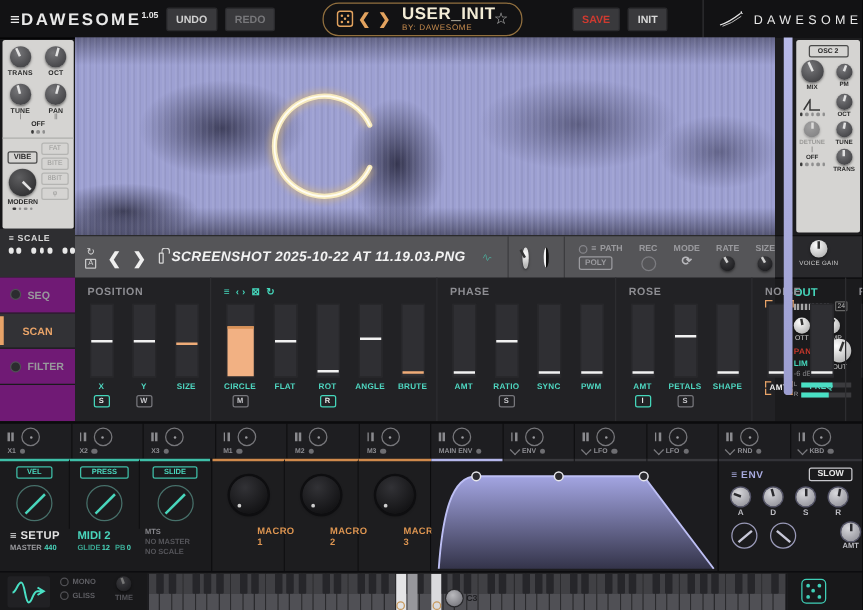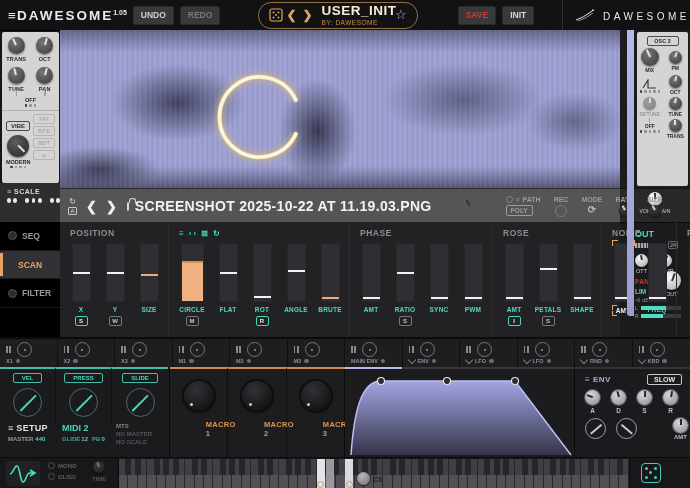--- a/index.html
+++ b/index.html
@@ -49,21 +49,21 @@
   #vibe-mode{font-size:5.5px;font-weight:bold;margin-top:2px;}
   .vcol{display:flex;flex-direction:column;gap:2px;align-items:flex-end;}
   .vbtn{font-size:5.5px;color:#9a9a98;border:1px solid #b4b4b2;border-radius:2px;padding:1px 3px;min-width:14px;text-align:center;}
   
   #scale{left:0;top:183px;width:60px;height:39px;background:#2e2e31;border-bottom:1px solid #111;}
   #scale-title{color:#d8d8d8;font-size:7px;font-weight:bold;letter-spacing:.5px;margin:5px 0 0 7px;}
   .pdots{display:flex;gap:2.5px;margin:3px 0 0 7px;}
   .pdots b{width:4.5px;height:4.5px;border-radius:50%;background:#e8e8e8;}
   .pdots .gap{width:3px;background:transparent;}
   
-  #nav{left:0;top:222px;width:60px;height:115px;background:#000000;}
+  #nav{left:0;top:222px;width:60px;height:115px;background:#701a75;}
   .nav-item{height:27.7px;border-bottom:1px solid #1a1a1c;display:flex;align-items:center;padding-left:8px;gap:5px;font-size:8.5px;font-weight:bold;color:#98989c;position:relative;}
   .nav-radio{width:7px;height:7px;border-radius:50%;border:1.5px solid #515155;background:#2c2c2f;}
   .nav-item.active{background:#323236;color:#e8a368;}
   .nav-item.active::before{content:"";position:absolute;left:0;top:2px;bottom:2px;width:3px;background:#e8a368;}
   .nav-item.active{padding-left:18px;}
   .nav-radio.fx{border-color:#e8a368;background:#e8a368;box-shadow:inset 0 0 0 1.5px #232326;}
   .nav-item .lbl-w{color:#e0e0e0;}
   
   #display{left:60px;top:30px;width:560px;height:158px;
     background:
@@ -113,21 +113,21 @@
   .mtrack{width:40px;height:4.5px;background:#3b3b3e;position:relative;}
   .mfill{position:absolute;left:0;top:0;bottom:0;background:#49e0c4;}
   
   #filebar{left:60px;top:188px;width:560px;height:34px;background:#555558;border-top:1px solid #2a2a2c;display:flex;align-items:center;}
   #loopA{margin-left:8px;display:flex;flex-direction:column;align-items:center;line-height:1;color:#d8d8d8;}
   #loopA .g1{font-size:8px;}
   #loopA .g2{font-size:6px;border:1px solid #c8c8c8;padding:0 1.5px;border-radius:1px;margin-top:1px;}
   .fb-arrow{color:#efefef;font-size:13px;font-weight:bold;margin-left:9px;line-height:1;}
   #lock{margin-left:10px;width:9px;height:7px;border:1.2px solid #d8d8d8;border-radius:1px;position:relative;}
   #lock::before{content:"";position:absolute;left:1px;top:-5px;width:5px;height:4px;border:1.2px solid #d8d8d8;border-bottom:none;border-radius:3px 3px 0 0;}
-  #filename{margin-left:6px;color:#f2f2f2;font-size:14px;font-weight:bold;letter-spacing:.3px;white-space:nowrap;}
+  #filename{margin-left:6px;color:#f2f2f2;font-size:11px;font-weight:bold;letter-spacing:.3px;white-space:nowrap;font-style:italic;}
   #fb-wave{margin-left:14px;}
   .fb-sep{width:1px;height:34px;background:#3c3c3f;margin-left:12px;}
   #fb-knob{width:17px;height:17px;margin-left:12px;}
   #contrast{width:16px;height:16px;border-radius:50%;background:linear-gradient(90deg,#f2f2f2 50%,#0e0e0e 50%);margin-left:12px;}
   #pathgrp{display:flex;margin-left:12px;gap:13px;align-items:flex-start;color:#9b9b9f;font-size:7px;font-weight:bold;}
   .pg{display:flex;flex-direction:column;align-items:center;gap:2px;}
   #path-top{display:flex;align-items:center;gap:3px;}
   .pradio{width:5px;height:5px;border-radius:50%;border:1px solid #85858a;}
   #poly{border:1px solid #9b9b9f;border-radius:2px;padding:1px 4px;font-size:6.5px;}
   #rec-circ{width:10px;height:10px;border-radius:50%;border:1.5px solid #7c7c80;}

